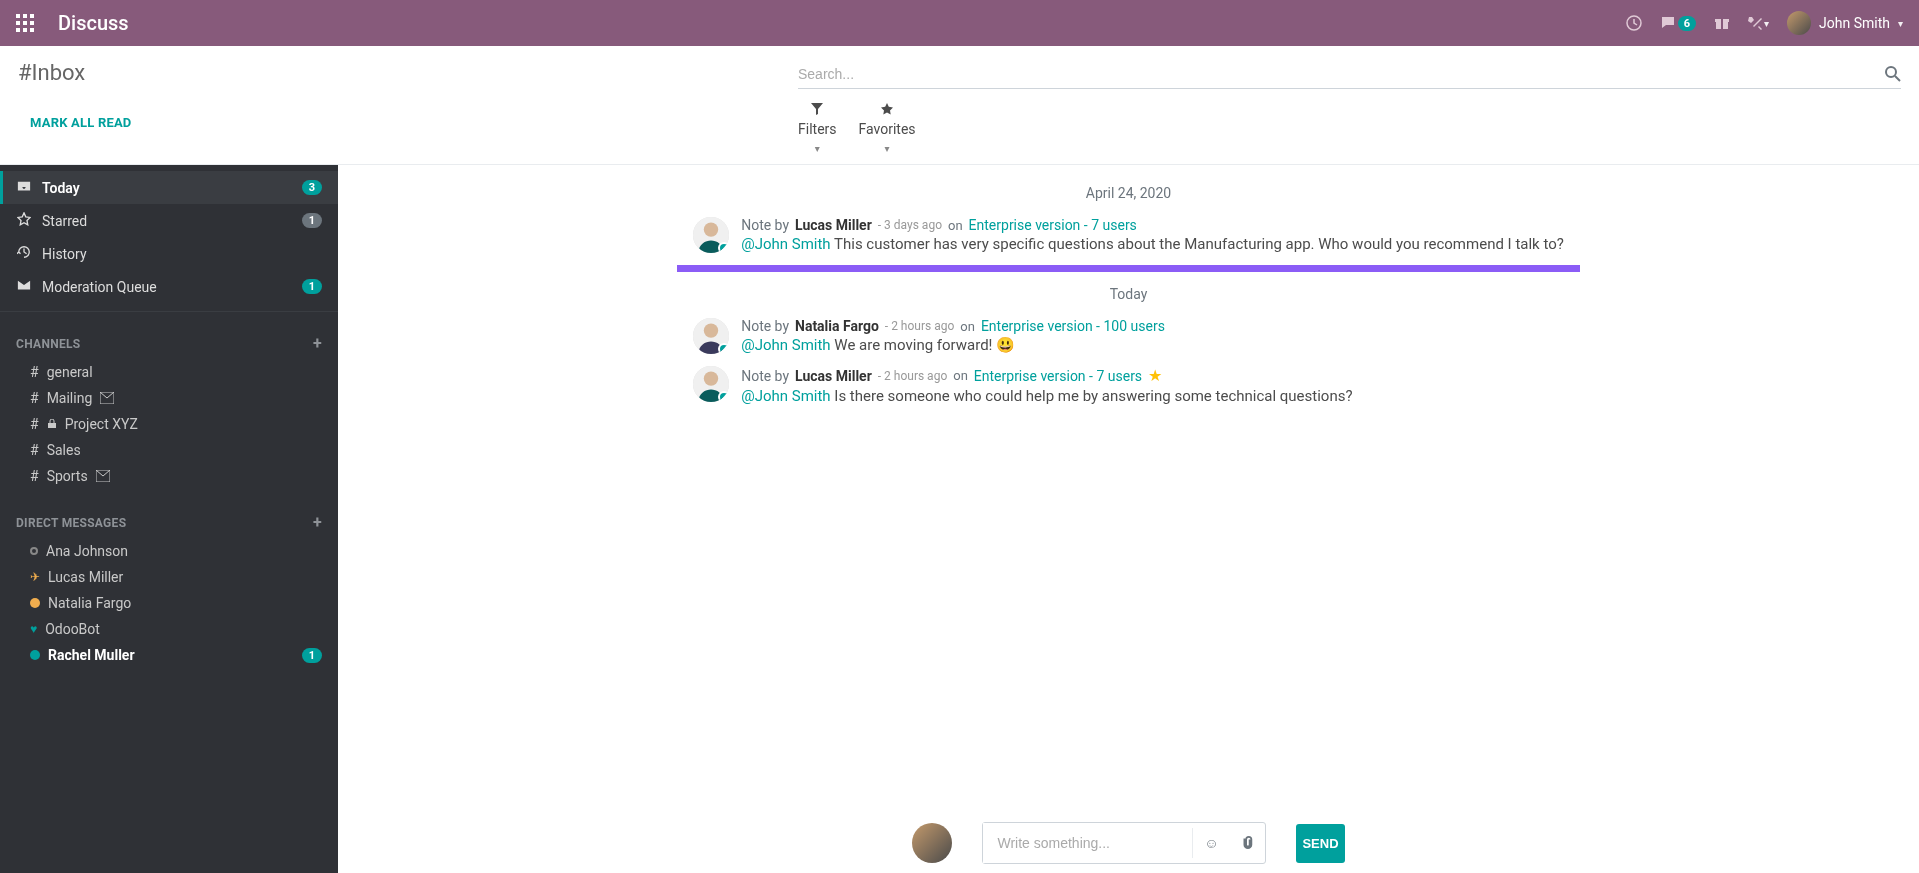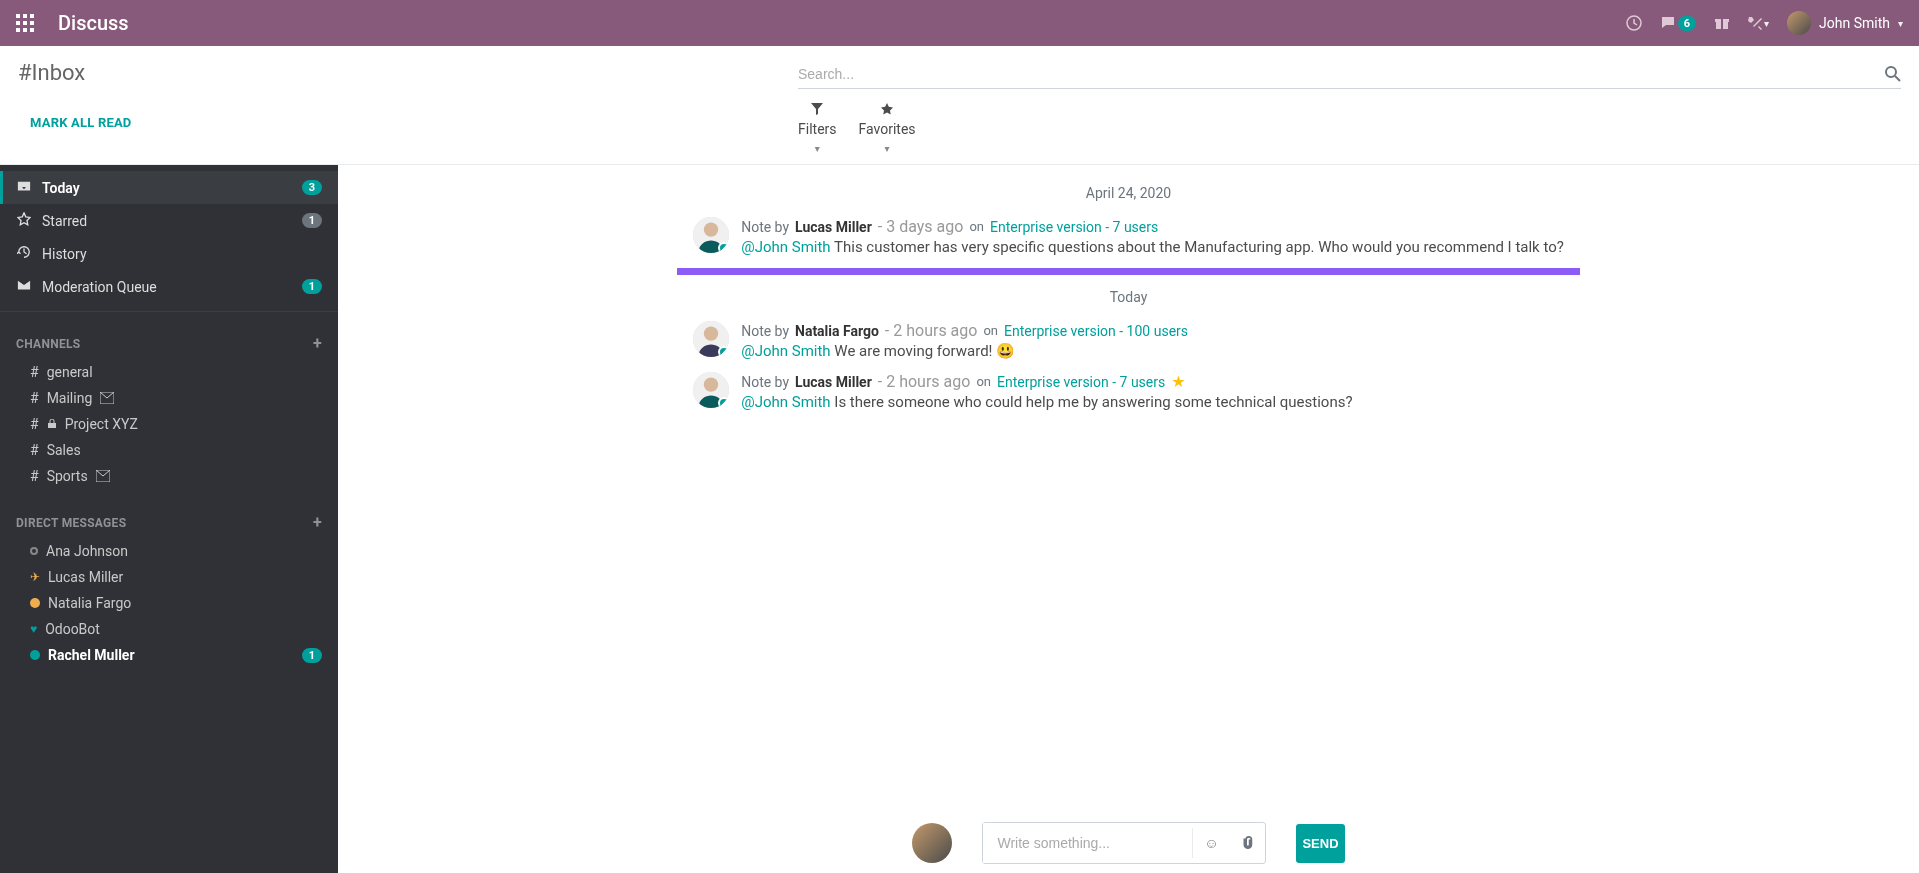--- a/index.html
+++ b/index.html
@@ -53,21 +53,21 @@
 .messages { flex:1; overflow-y:auto; padding: 0 0 10px 0;}
 .date-sep { text-align:center; color:#6c757d; font-size:14px; padding: 14px 0 10px; border-top:7px solid #8b5cf6; margin-top:6px;}
 .date-sep:first-child{ border-top:none; }
 .msg { display:flex; padding: 6px 16px; gap:12px; }
 .msg .avatar { width:36px; height:36px; border-radius:50%; background:#e0e0e0; flex-shrink:0; position:relative; overflow:hidden;}
 .msg .avatar .presence { position:absolute; bottom:-1px; right:-1px; width:12px;height:12px;border-radius:50%; background:#00a09d; border:2px solid #fff;}
 .msg-body { flex:1; }
 .msg-header { font-size:14px; color:#6c757d; display:flex; align-items:center; gap:6px; flex-wrap:wrap;}
 .msg-header .note-by { color:#6c757d; }
 .msg-header .author { color:#333; font-weight:700; }
-.msg-header .meta { font-size:16px; color:#999; }
+.msg-header .meta { font-size:12px; color:#999; }
 .msg-header .on { color:#6c757d; font-size:13px;}
 .msg-header .subject { color:#00a09d; font-size:14px;}
 .msg-header .star{ color:#ffc107; font-size:16px;}
 .msg-text { font-size:15px; color:#4c4c4c; margin-top:2px; }
 .msg-text .mention{ color:#00a09d; }
 .compose { display:flex; align-items:center; gap:30px; padding: 14px 18px 22px; }
 .compose .avatar { width:40px;height:40px;border-radius:50%; background:linear-gradient(135deg,#c49a6c,#4a4a4a);}
 .compose-box { flex:1; display:flex; align-items:center; border:1px solid #ced4da; border-radius:3px; background:#fff; }
 .compose-box input { flex:1; border:none; outline:none; padding:12px 14px; font-size:14px; }
 .compose-box input::placeholder{ color:#aaa;}

